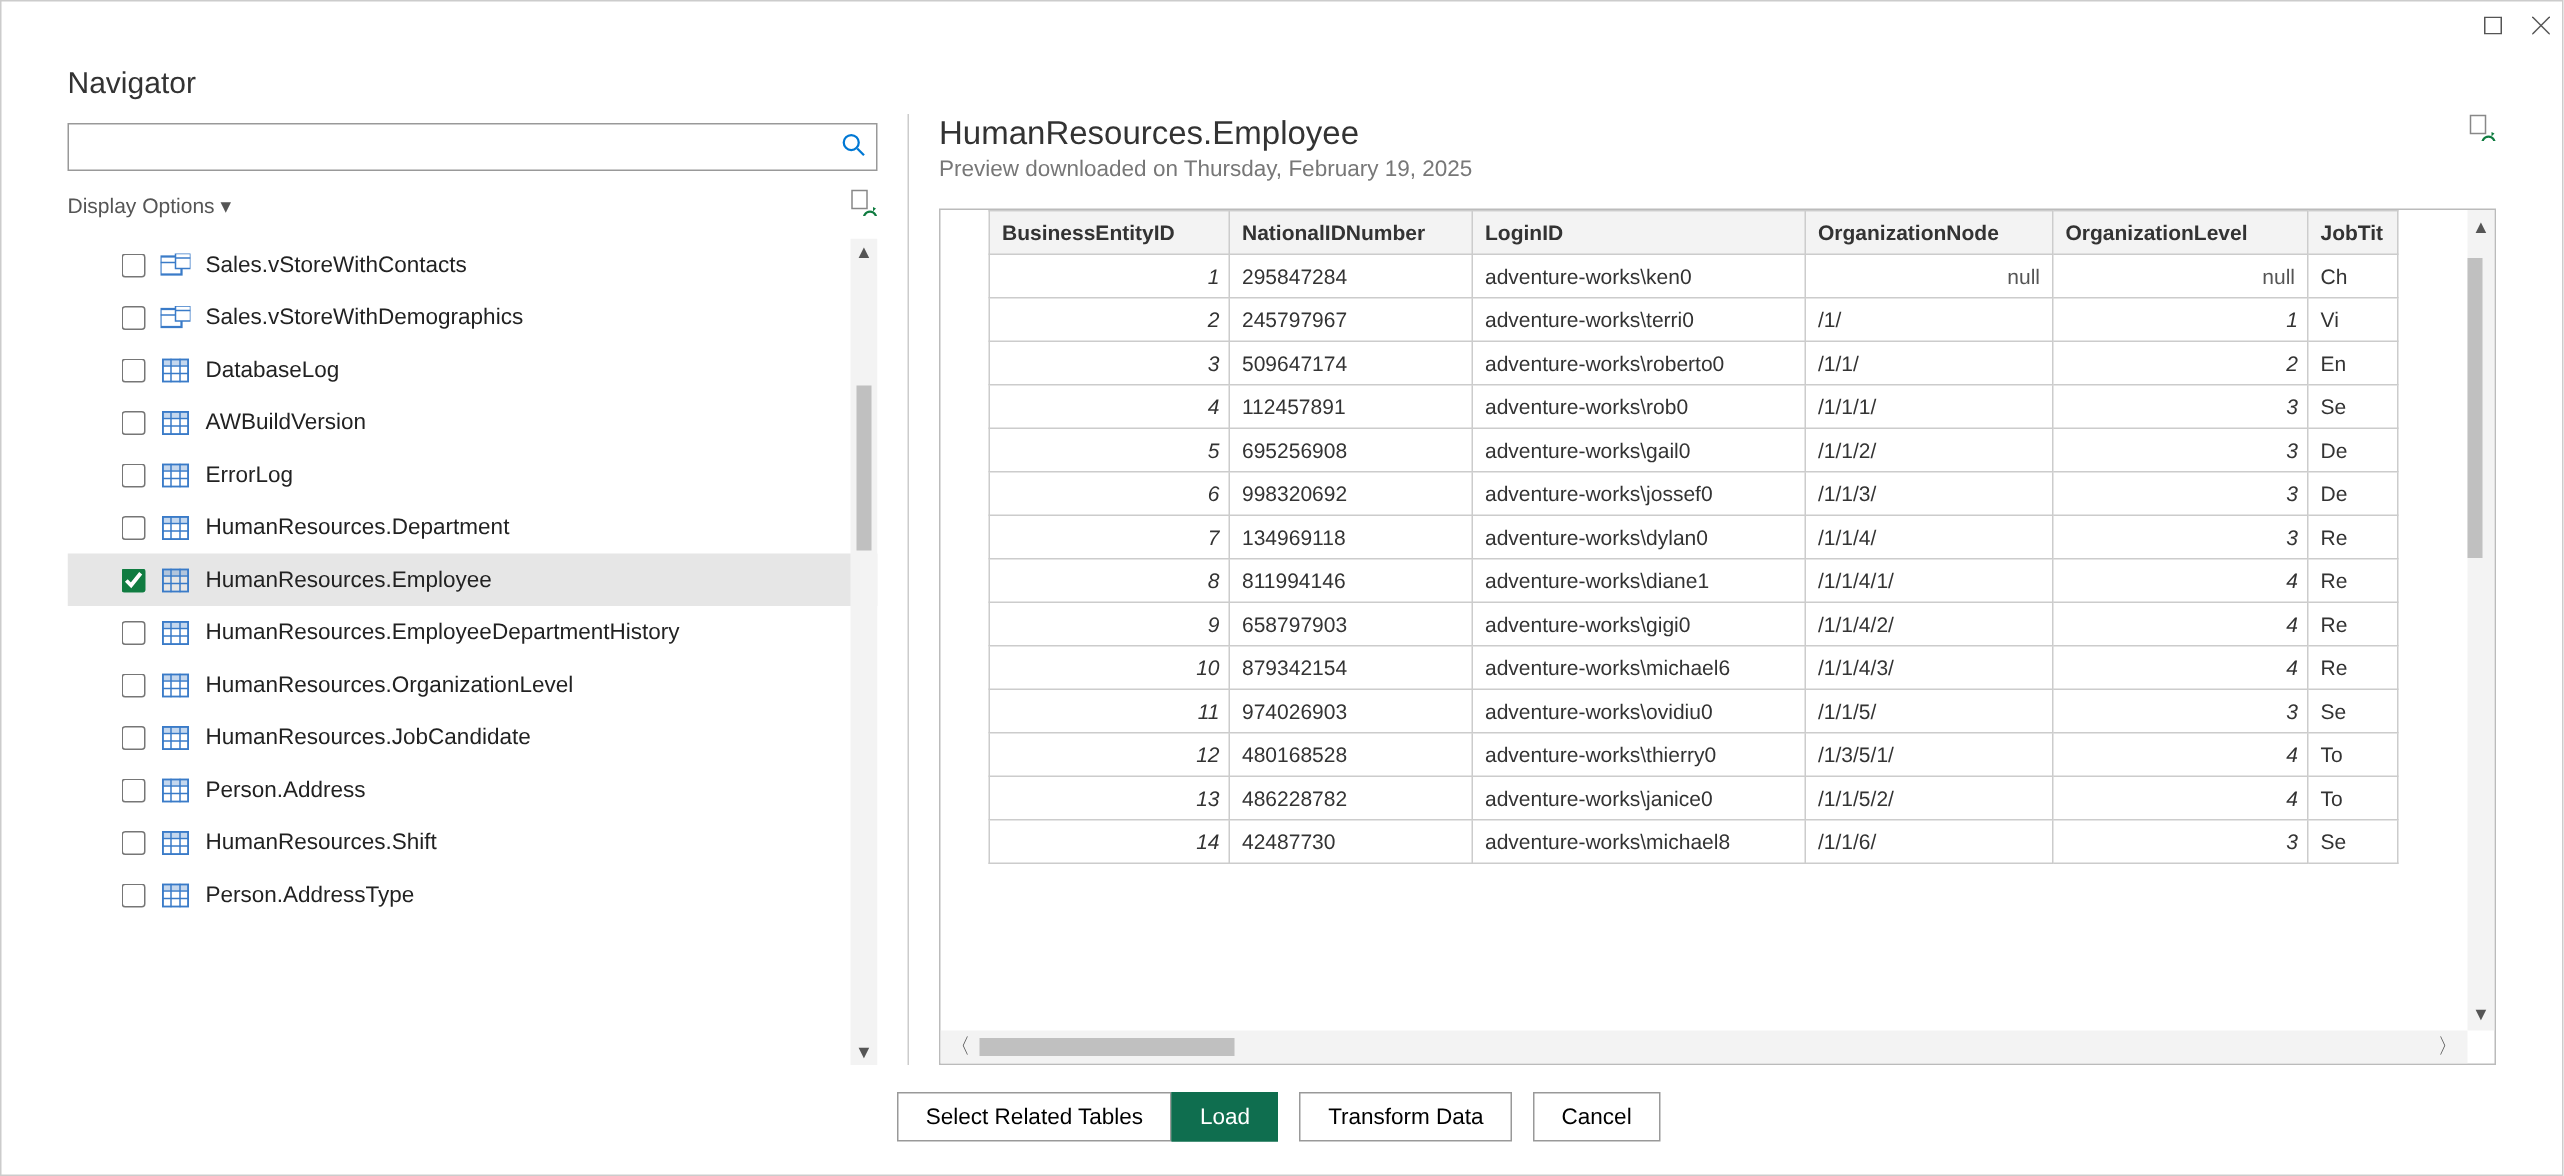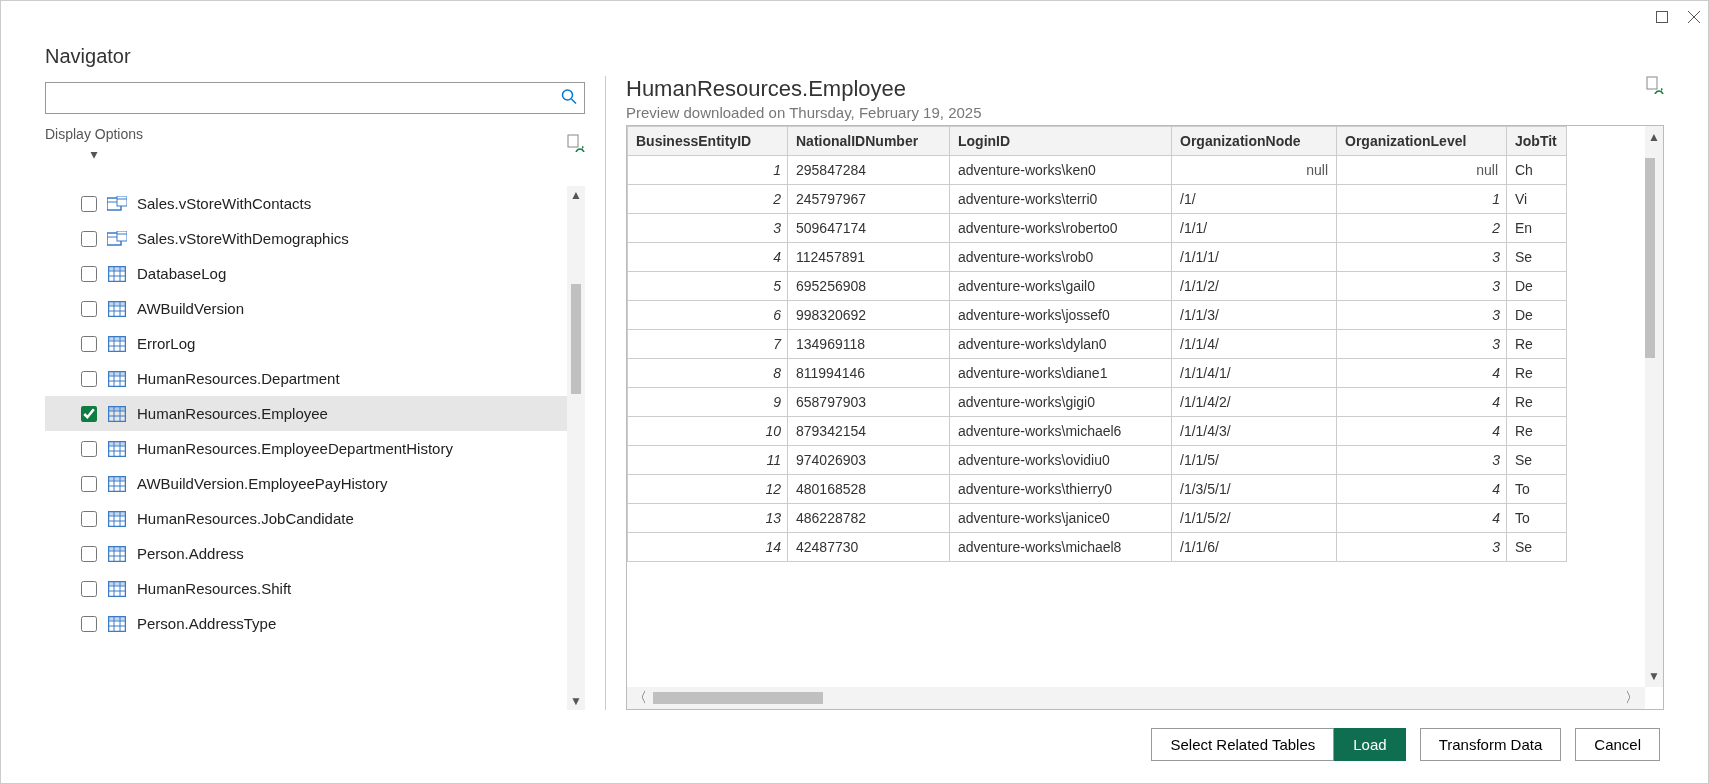--- a/index.html
+++ b/index.html
@@ -68,26 +68,26 @@
     right:8px; top:50%; transform:translateY(-50%);
     color:#0078d4;
   }
   .subbar {
     display:flex;
     justify-content:space-between;
     align-items:center;
     margin-top:12px;
     color:#555;
   }
-  .display-options { cursor:pointer; display:flex; align-items:center; gap:4px;flex-direction:column;}
+  .display-options { cursor:pointer; display:flex; align-items:center; gap:4px;}
   .refresh-icon { color:#107c41; cursor:pointer;}
 
   .tree {
     flex:1;
-    margin-top:24px;
+    margin-top:12px;
     position:relative;
     overflow:hidden;
   }
   .tree-scroller {
     position:absolute; inset:0;
     overflow:hidden;
   }
   .tree-item {
     display:flex;
     align-items:center;
@@ -121,25 +121,26 @@
     display:flex;
     flex-direction:column;
     overflow:hidden;
   }
   .right-header{
     display:flex; justify-content:space-between; align-items:flex-start;
   }
   .right h2 { font-size:22px; font-weight:400; color:#333;}
   .right .sub { color:#777; font-size:15px; margin-top:2px;}
   .table-wrap{
-    margin-top:4px;
+    margin-top:18px;
     border:1px solid #bbb;
     flex:1;
     position:relative;
     overflow:hidden;
+    padding-left:32px;
   }
   table { border-collapse:collapse; width:max-content; }
   th, td {
     border:1px solid #ccc;
     padding:4px 8px;
     font-size:14px;
     height:29px;
     text-align:left;
     white-space:nowrap;
   }
@@ -164,21 +165,21 @@
     background:#f3f3f3;
     display:flex;align-items:center;
   }
   .tbl-hscroll .arrow{color:#555;padding:0 6px;cursor:pointer;font-size:14px;}
   .tbl-hscroll .track{flex:1;position:relative;height:12px;}
   .tbl-hscroll .thumb{position:absolute;left:0;width:170px;height:12px;background:#c0c0c0;}
 
   
   .footer {
     display:flex;
-    justify-content:flex-end;
+    justify-content:center;
     align-items:center;
     padding: 18px 48px 22px 44px;
   }
   .btn {
     border:1px solid #999;
     background:#fff;
     padding: 7px 18px;
     font-size:15px;
     cursor:pointer;
   }
@@ -349,21 +350,21 @@
               <span class="icon">
                 <svg width="18" height="16" viewBox="0 0 18 16">
                   <rect x="0.5" y="0.5" width="17" height="15" fill="none" stroke="#3a7bc8" stroke-width="1.5"></rect>
                   <rect x="0.5" y="0.5" width="17" height="4" fill="#3a7bc8" opacity="0.3"></rect>
                   <line x1="0" y1="5" x2="18" y2="5" stroke="#3a7bc8"></line>
                   <line x1="0" y1="10" x2="18" y2="10" stroke="#3a7bc8"></line>
                   <line x1="6" y1="0" x2="6" y2="16" stroke="#3a7bc8"></line>
                   <line x1="12" y1="0" x2="12" y2="16" stroke="#3a7bc8"></line>
                 </svg>
               </span>
-              <span class="label">AWBuildVersion.EmployeePayHistory</span>
+              <span class="label">HumanResources.OrganizationLevel</span>
             </div>
             <div class="tree-item">
               <input type="checkbox" style="">
               <span class="icon">
                 <svg width="18" height="16" viewBox="0 0 18 16">
                   <rect x="0.5" y="0.5" width="17" height="15" fill="none" stroke="#3a7bc8" stroke-width="1.5"></rect>
                   <rect x="0.5" y="0.5" width="17" height="4" fill="#3a7bc8" opacity="0.3"></rect>
                   <line x1="0" y1="5" x2="18" y2="5" stroke="#3a7bc8"></line>
                   <line x1="0" y1="10" x2="18" y2="10" stroke="#3a7bc8"></line>
                   <line x1="6" y1="0" x2="6" y2="16" stroke="#3a7bc8"></line>

